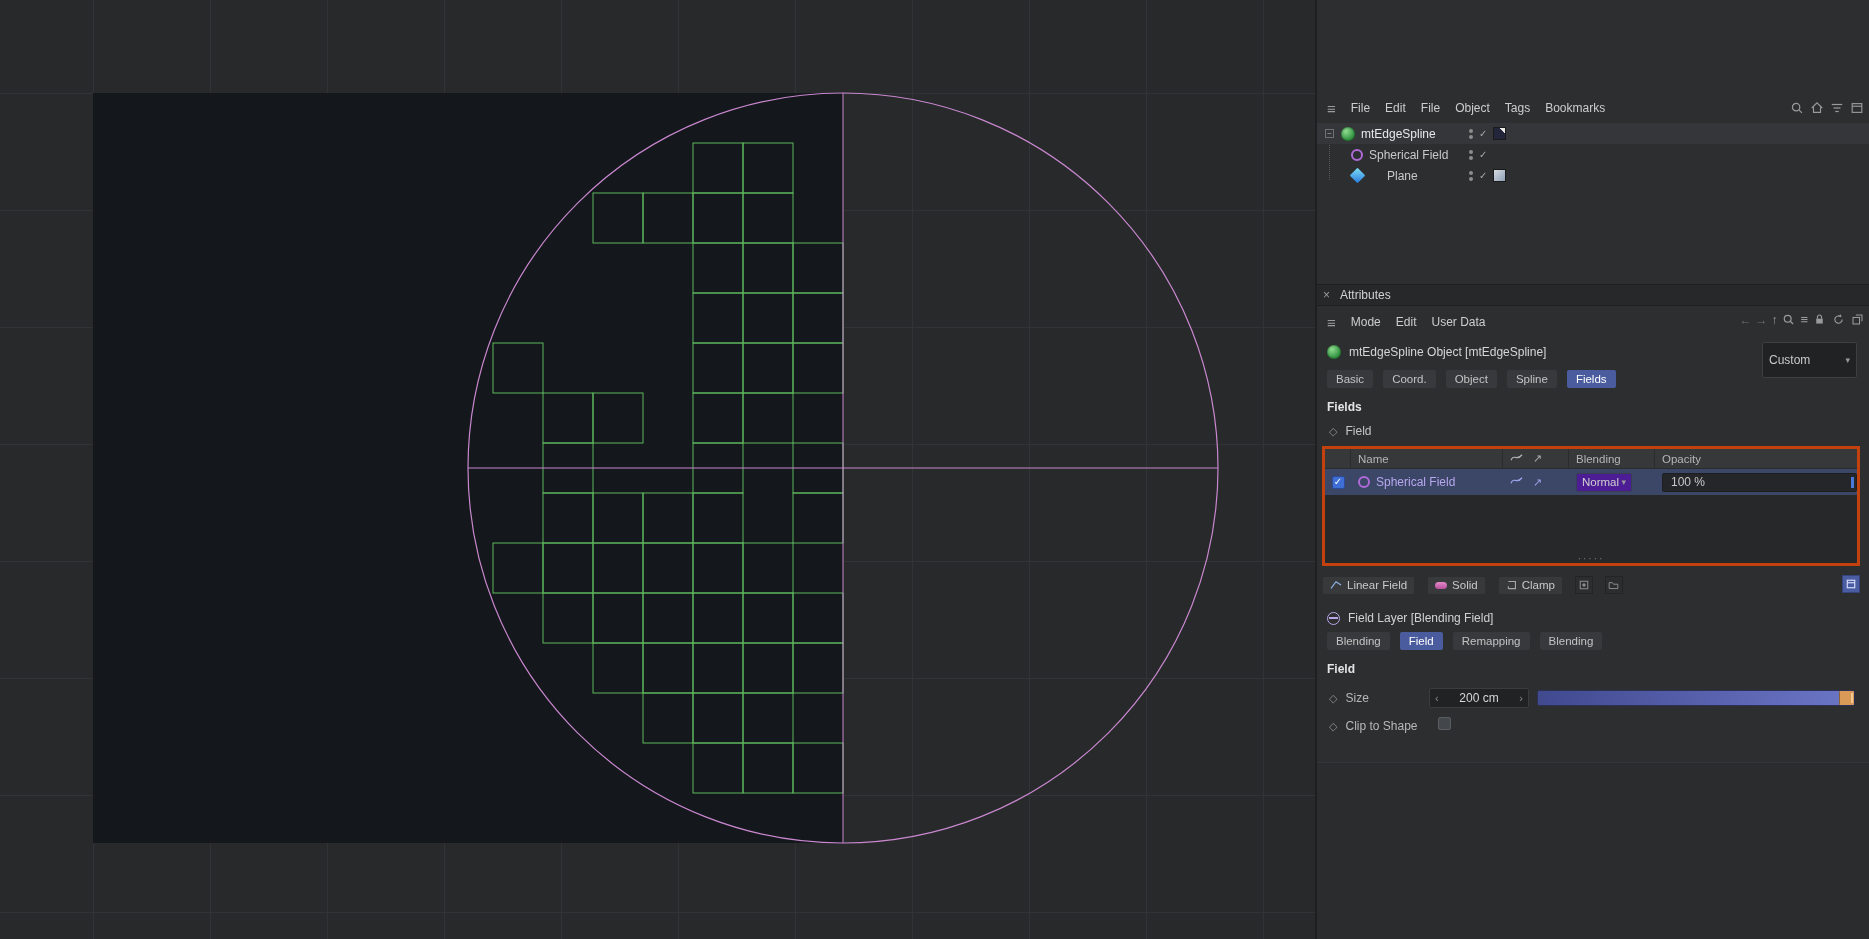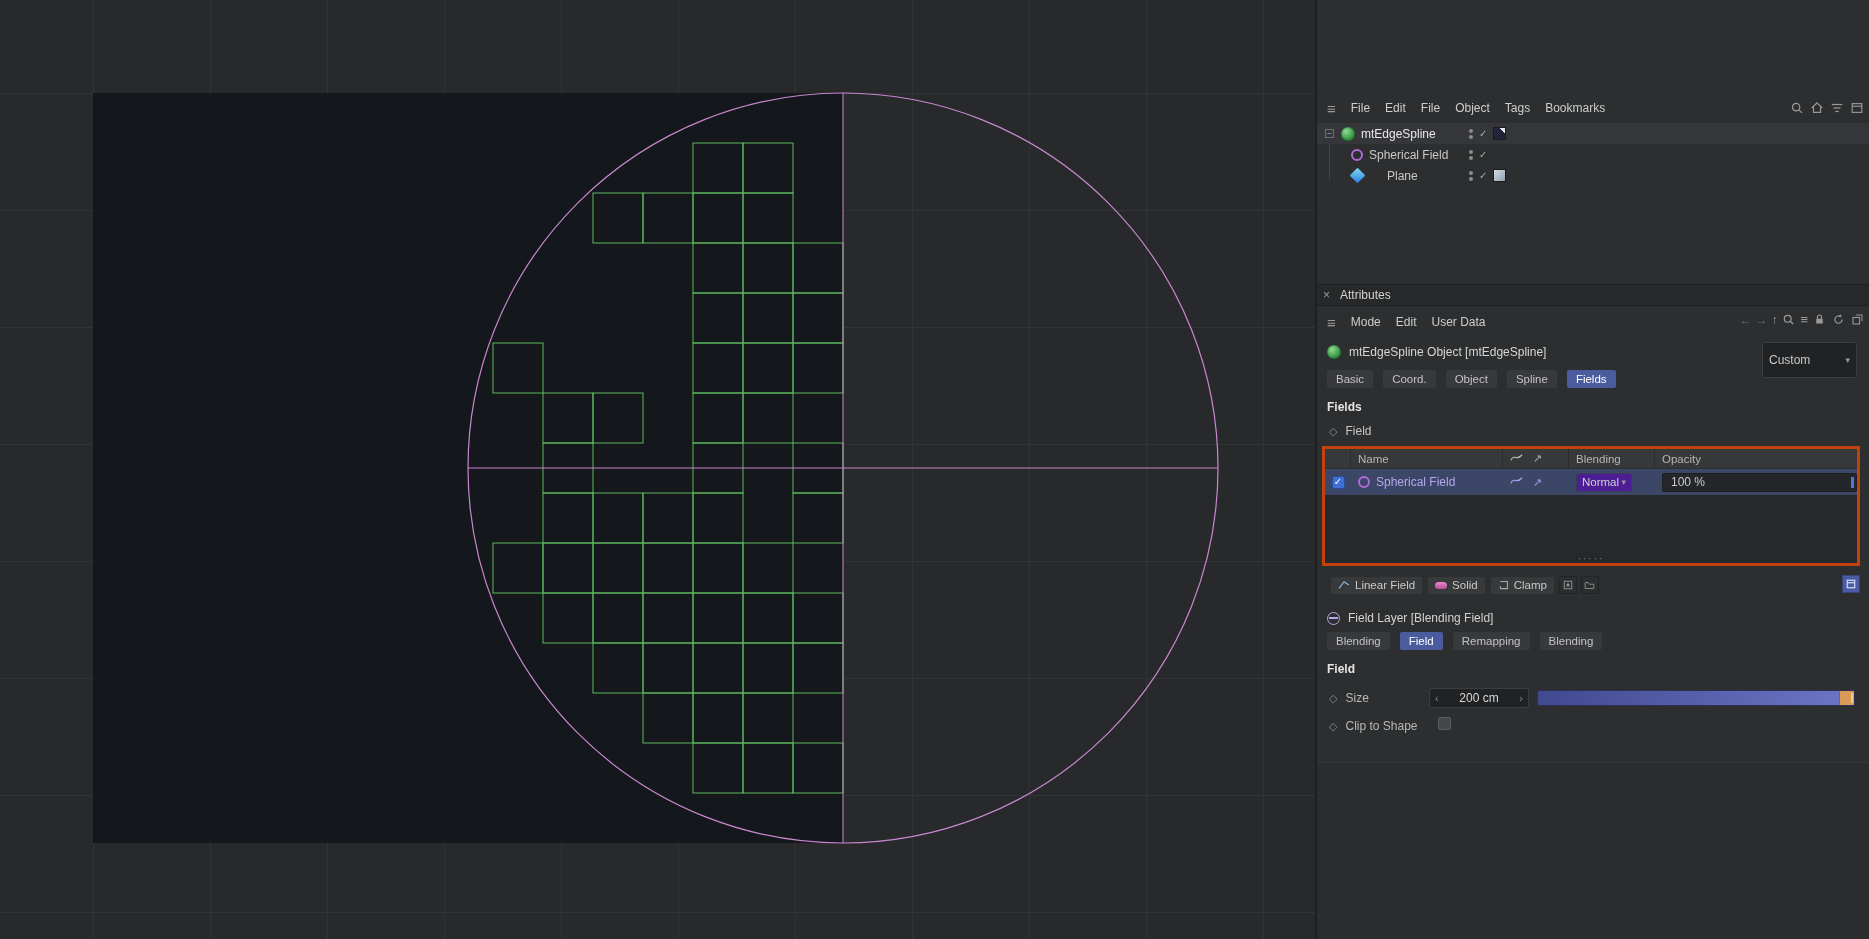--- a/index.html
+++ b/index.html
@@ -87,21 +87,21 @@
   .rc5 { flex:1; }
   .checkbox-on { width:13px; height:13px; background:#3f6fd4; border:1px solid #2a4c9a; border-radius:2px; color:#fff; font-size:10px; display:flex; align-items:center; justify-content:center; line-height:1; }
   .row-name { color:#b7a7ee; }
   .curve-glyph { color:#9aa4e8; }
   .arrow-ne { color:#9aa4e8; font-size:11px; }
   .mini-dd { width:56px; height:19px; background:#4c1d95; border:1px solid #3a3e55; border-radius:2px; display:flex; align-items:center; justify-content:space-between; padding:0 5px; color:#d0d0d0; font-size:11.5px; }
   .opacity-field { position:relative; width:100%; height:19px; background:#24262a; border:1px solid #1c1e20; border-radius:2px; display:flex; align-items:center; padding-left:8px; color:#c9c9c9; }
   .opacity-sliver { position:absolute; right:2px; top:3px; width:3px; height:11px; background:#4b79d8; }
   .drag-dots { position:absolute; bottom:0px; left:50%; transform:translateX(-50%); color:#777; letter-spacing:2px; font-size:10px; line-height:8px; }
   
-  .fbtns { left:13px; top:574px; height:22px; display:flex; gap:4px; align-items:center; }
+  .fbtns { left:5px; top:574px; height:22px; display:flex; gap:12px; align-items:center; }
   .fbtn { display:flex; align-items:center; gap:5px; background:#37393b; border:1px solid #2c2e30; border-radius:2px; padding:0 7px; font-size:11.5px; color:#c8c8c8; height:19px; }
   .icon-btn { width:18px; height:18px; background:#2b2d2f; border:1px solid #222426; display:flex; align-items:center; justify-content:center; }
   .blue-btn { right:9px; top:575px; width:18px; height:18px; background:#4a5ca2; border:1px solid #37447c; display:flex; align-items:center; justify-content:center; }
   .pill-icon { width:12px; height:7px; border-radius:4px; background:linear-gradient(180deg,#e489c8,#b8509c); }
   .layer-row { left:10px; top:608px; display:flex; align-items:center; gap:8px; height:20px; }
   .layer-ring { width:13px; height:13px; border:1.5px solid #b9a6e8; border-radius:50%; position:relative; }
   .layer-ring::after { content:""; position:absolute; left:1px; right:1px; top:4.5px; height:1.5px; background:#b9a6e8; }
   
   .attr-prop-label { display:flex; align-items:center; gap:8px; left:12px; height:20px; color:#b8b8b8; }
   .stepper { left:112px; width:100px; height:20px; background:#202224; border:1px solid #3a3c3e; border-radius:2px; display:flex; align-items:center; justify-content:space-between; padding:0 5px; color:#d6d6d6; }

